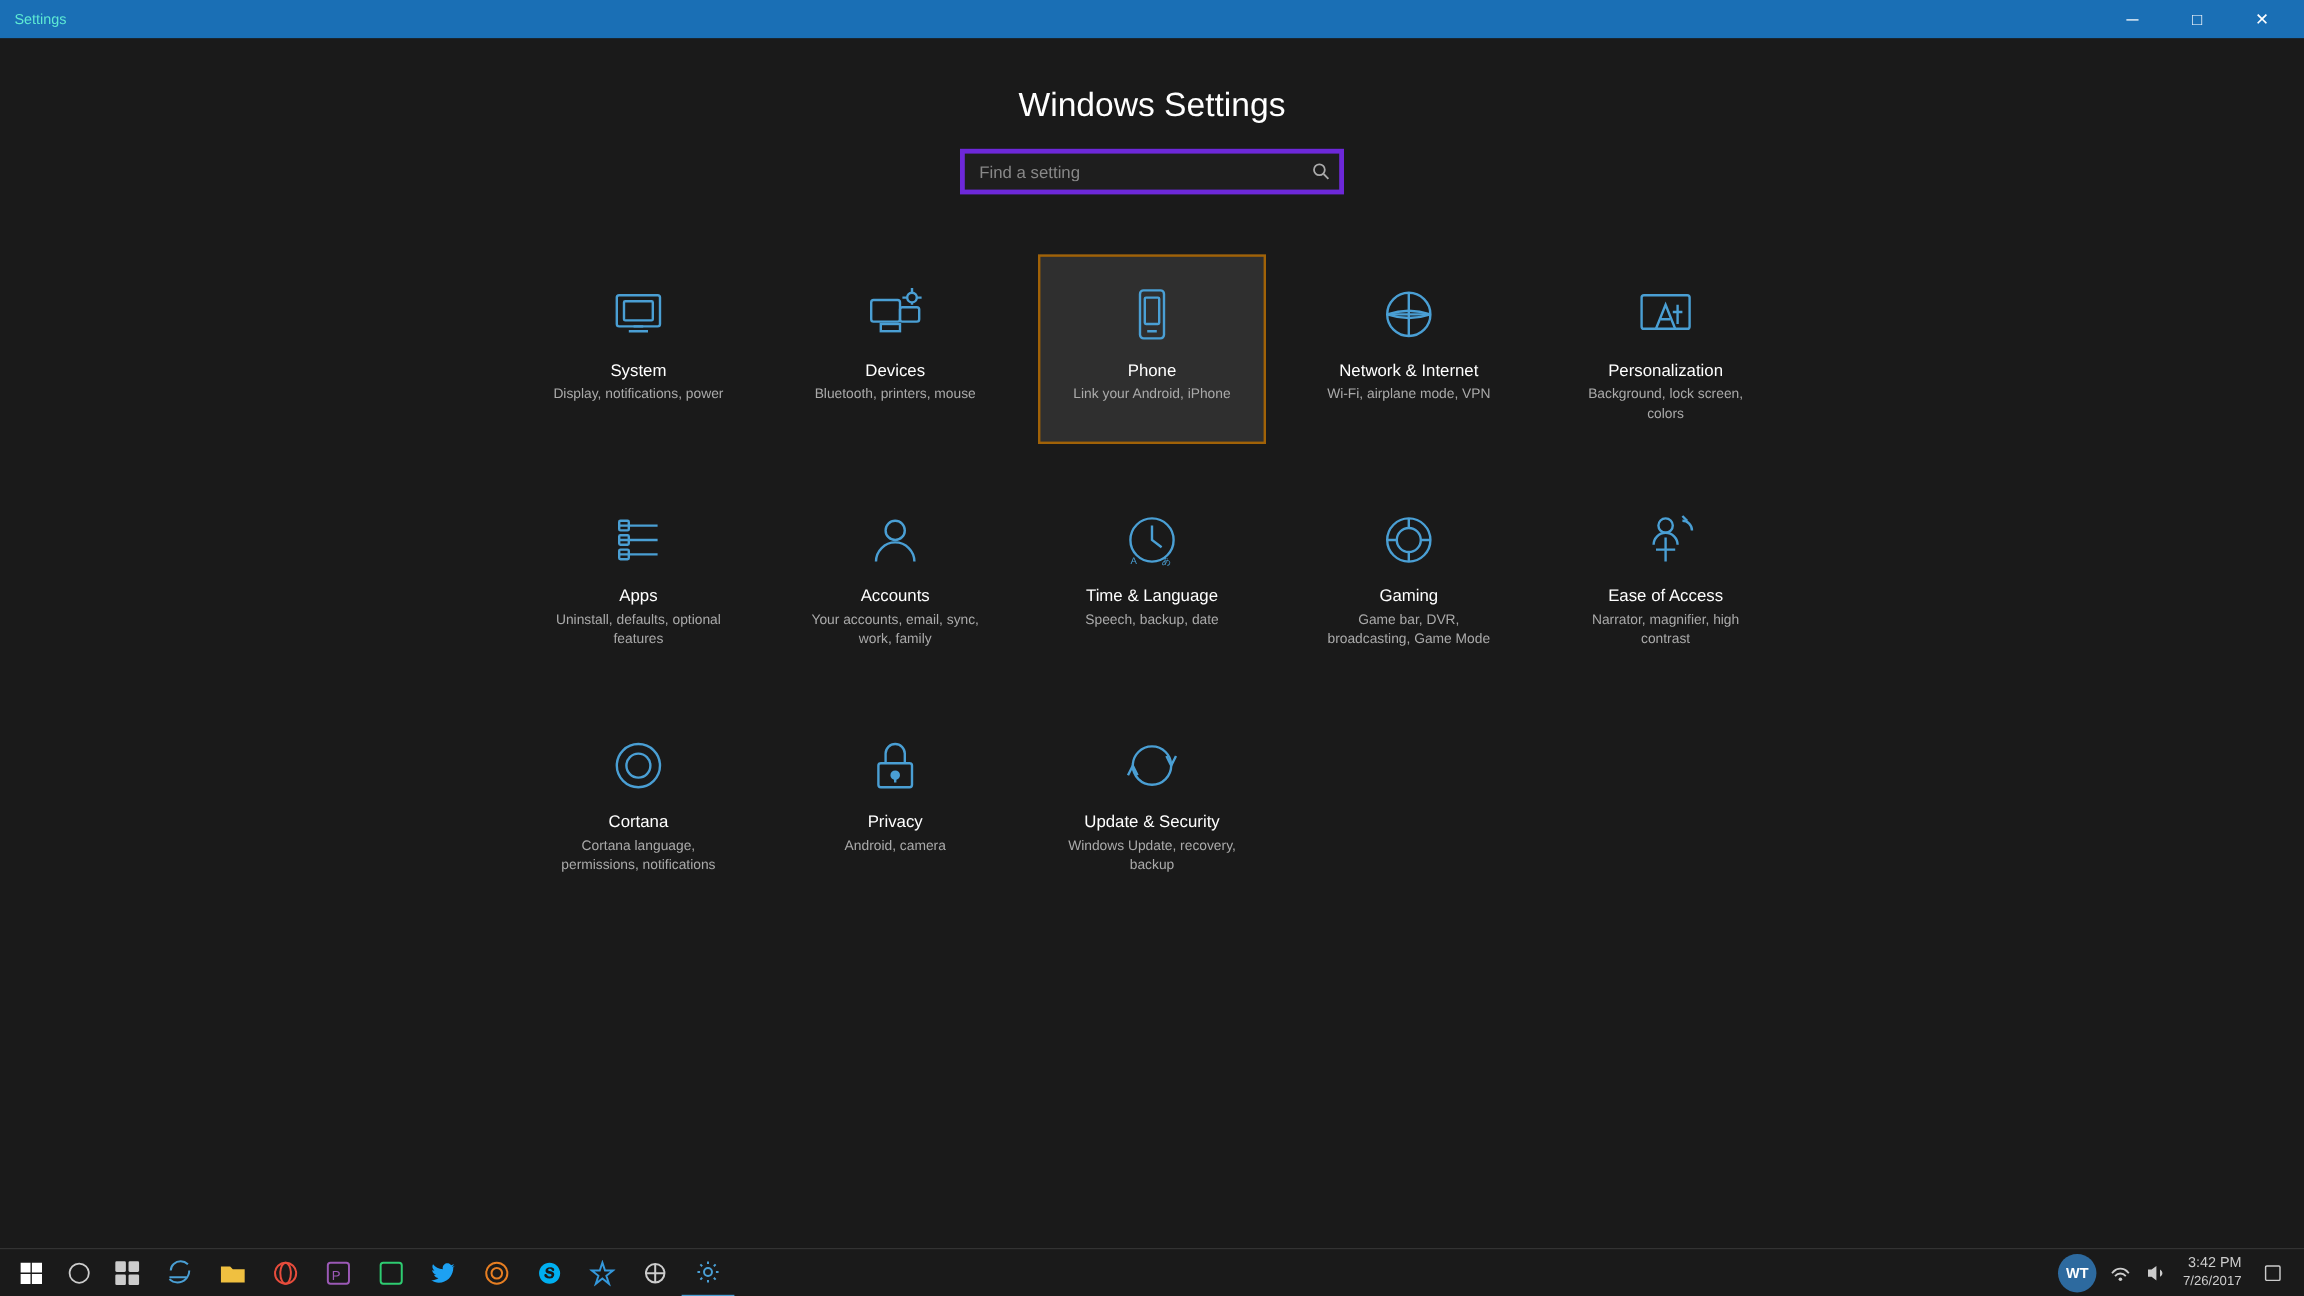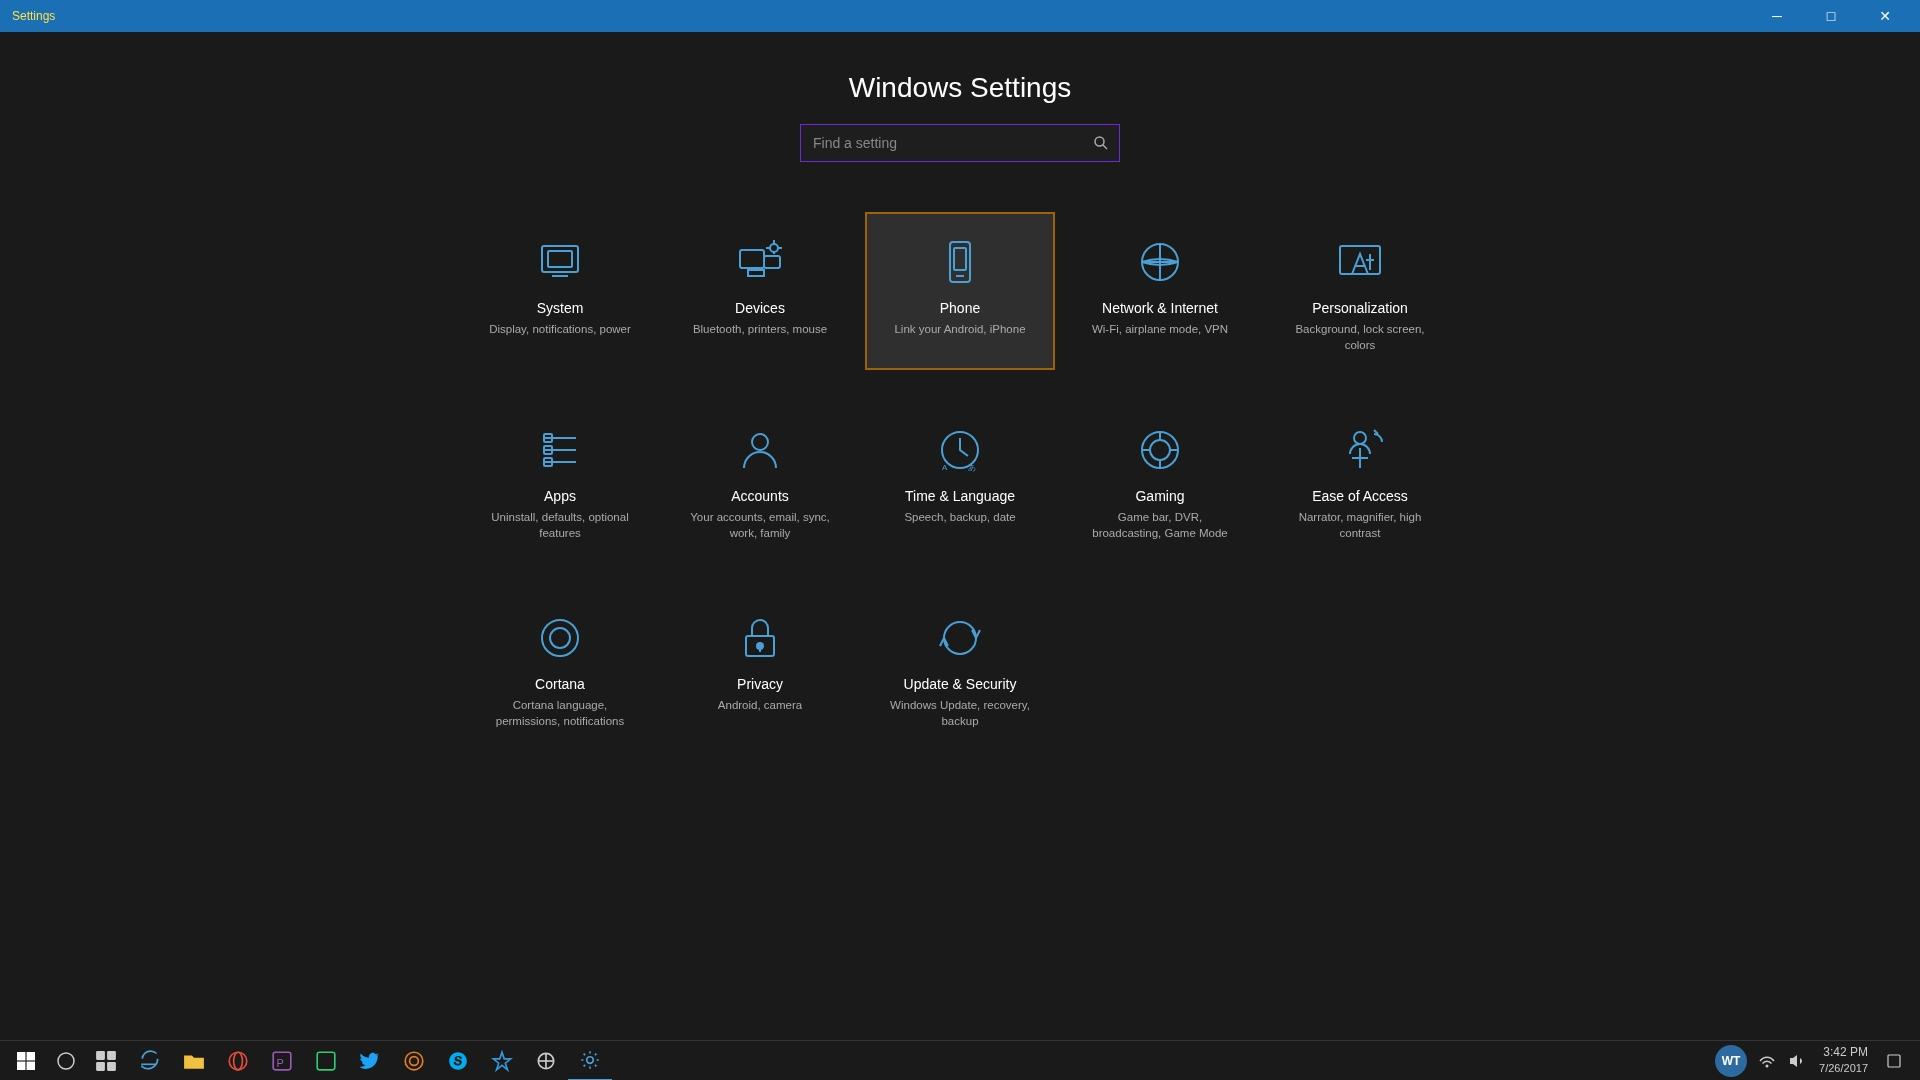--- a/index.html
+++ b/index.html
@@ -21,21 +21,21 @@
       display: flex;
       align-items: center;
       justify-content: space-between;
       padding: 0 12px;
       position: absolute;
       top: 0;
       left: 0;
     }
     .title-bar-title {
       font-size: 12px;
-      color: #fde047;
+      color: #5eead4;
     }
     .title-bar-controls {
       display: flex;
       gap: 8px;
     }
     .title-btn {
       width: 46px;
       height: 32px;
       background: transparent;
       border: none;
@@ -71,21 +71,21 @@
     
     .search-container {
       width: 320px;
       position: relative;
       margin-bottom: 50px;
     }
     .search-input {
       width: 100%;
       height: 38px;
       background: #1e1e1e;
-      border: 1px solid #6d28d9;
+      border: 4px solid #6d28d9;
       color: #aaa;
       font-size: 14px;
       padding: 0 40px 0 12px;
       outline: none;
     }
     .search-input::placeholder { color: #888; }
     .search-icon-btn {
       position: absolute;
       right: 0;
       top: 0;
@@ -98,21 +98,21 @@
       cursor: pointer;
       display: flex;
       align-items: center;
       justify-content: center;
     }
 
     
     .settings-grid {
       display: grid;
       grid-template-columns: repeat(5, 190px);
-      gap: 10px 10px;
+      gap: 10px 24px;
       justify-content: center;
     }
 
     .settings-item {
       display: flex;
       flex-direction: column;
       align-items: center;
       justify-content: flex-start;
       padding: 20px 15px 15px;
       cursor: pointer;

